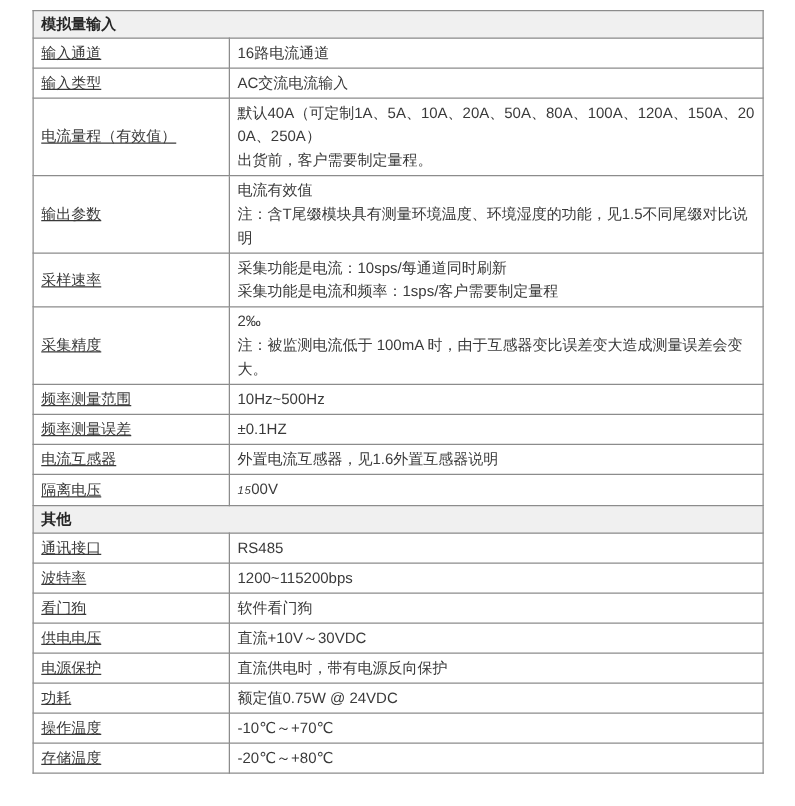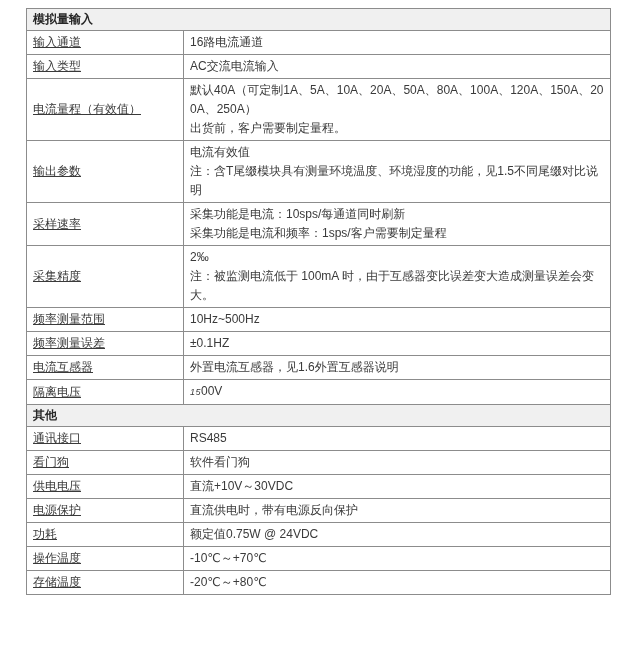--- a/index.html
+++ b/index.html
@@ -136,20 +136,26 @@
         <tr>
           <th class="sec" colspan="2">其他</th>
         </tr>
         <tr>
           <td class="label">通讯接口</td>
           <td class="value">
             <div class="vline">RS485</div>
           </td>
         </tr>
         <tr>
+          <td class="label">波特率</td>
+          <td class="value">
+            <div class="vline">1200~115200bps</div>
+          </td>
+        </tr>
+        <tr>
           <td class="label">看门狗</td>
           <td class="value">
             <div class="vline">软件看门狗</div>
           </td>
         </tr>
         <tr>
           <td class="label">供电电压</td>
           <td class="value">
             <div class="vline">直流+10V～30VDC</div>
           </td>

